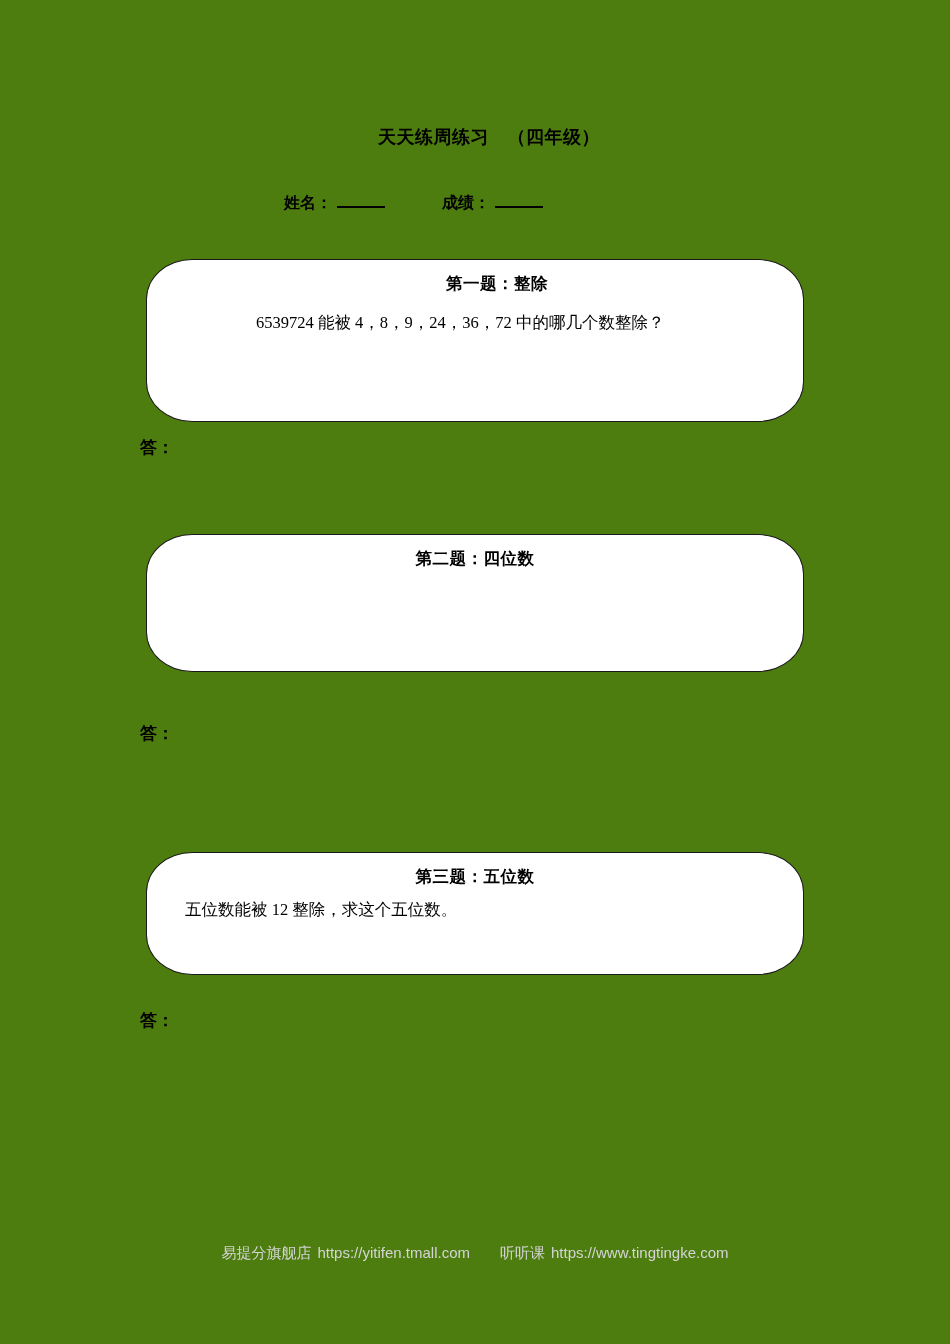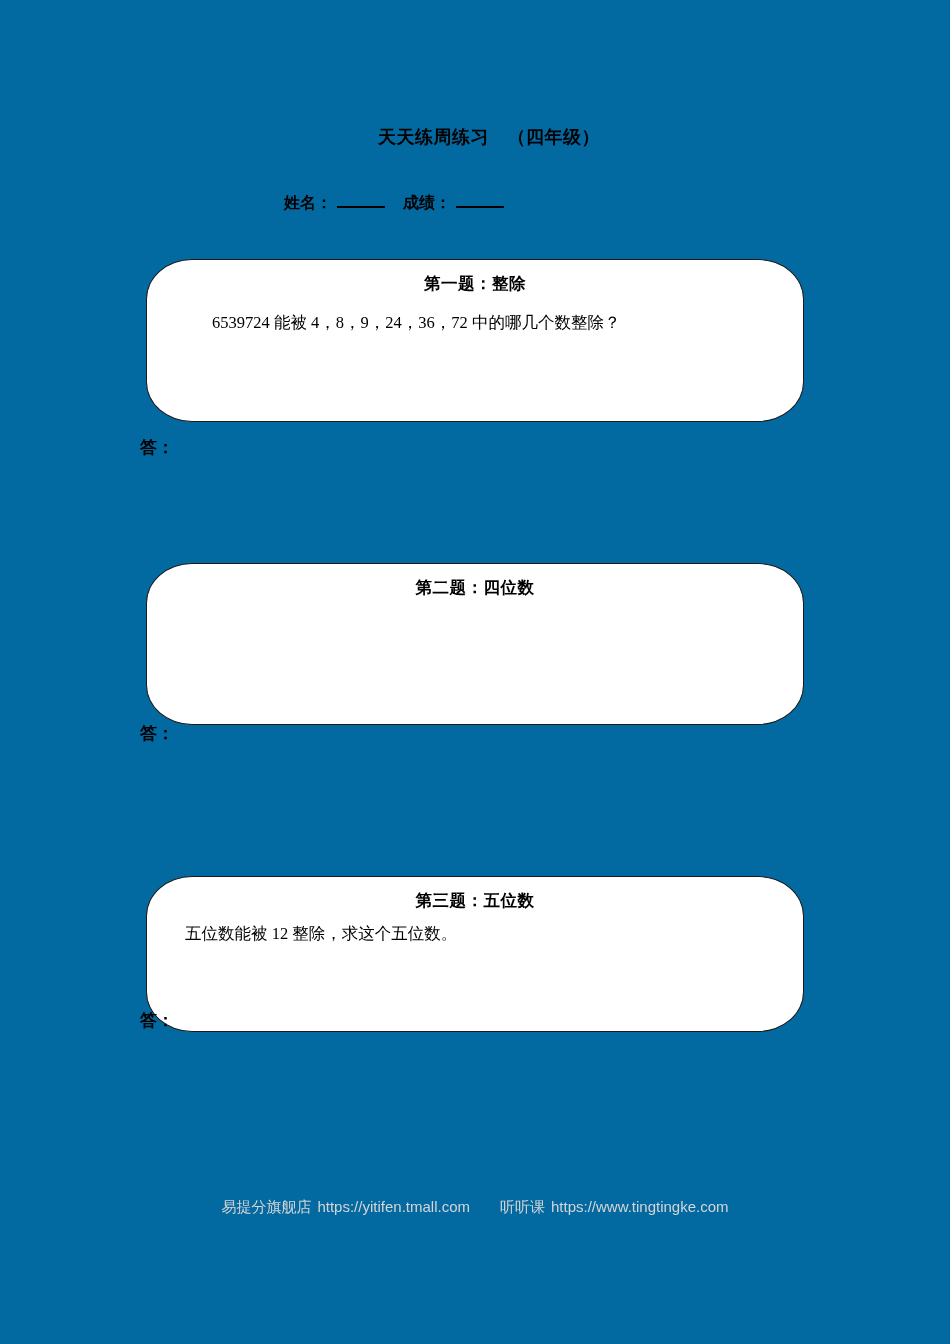--- a/index.html
+++ b/index.html
@@ -1,20 +1,20 @@
 <!DOCTYPE html>
 <html style="--box-border: #1a1a1a; --footer-text: #d5d5d5; --text: #000000;"><head>
 <meta charset="utf-8">
 <style>
   html, body { margin: 0; padding: 0; background: #ffffff; }
   .page {
     position: relative;
     width: 950px;
     height: 1344px;
-    background: #0369a1;
+    background: #4d7c0f;
     color: #000;
     font-family: "Liberation Serif", "DejaVu Serif", serif;
     overflow: hidden;
   }
 
   
   .doc-title {
     position: absolute;
     top: 125px;
     left: 378px;
@@ -39,35 +39,35 @@
     white-space: nowrap;
   }
   .blank-line {
     display: inline-block;
     width: 48px;
     height: 15px;
     margin-left: 5px;
     border-bottom: 2.2px solid #000;
     vertical-align: baseline;
   }
-  .score-label { margin-left: 18px; }
+  .score-label { margin-left: 57px; }
 
   
   .problem-box {
     position: absolute;
     left: 146px;
     width: 658px;
     box-sizing: border-box;
     background: #fff;
     border: 1.6px solid var(--box-border, #1a1a1a);
     border-radius: 46px / 40px;
   }
-  #box1 { top: 259px; height: 163px; }
-  #box2 { top: 563px; height: 162px; }
-  #box3 { top: 876px; height: 156px; }
+  #box1 { top: 259px; height: 163px; padding-left: 44px; }
+  #box2 { top: 534px; height: 138px; }
+  #box3 { top: 852px; height: 123px; }
 
   .problem-title {
     margin: 12px 0 0 0;
     text-align: center;
     font-family: "Liberation Sans", "DejaVu Sans", sans-serif;
     font-size: 16.5px;
     font-weight: bold;
     line-height: 22px;
     letter-spacing: 0.5px;
   }
@@ -90,21 +90,21 @@
     font-weight: bold;
     line-height: 23px;
   }
   #answer1 { top: 436px; }
   #answer2 { top: 722px; }
   #answer3 { top: 1009px; }
 
   
   .doc-footer {
     position: absolute;
-    top: 1197px;
+    top: 1243px;
     left: 0;
     width: 100%;
     text-align: center;
     font-family: "Liberation Sans", "DejaVu Sans", sans-serif;
     font-size: 15px;
     line-height: 20px;
     color: var(--footer-text, #d5d5d5);
     white-space: nowrap;
   }
   .doc-footer .seg-gap { margin-left: 30px; }

